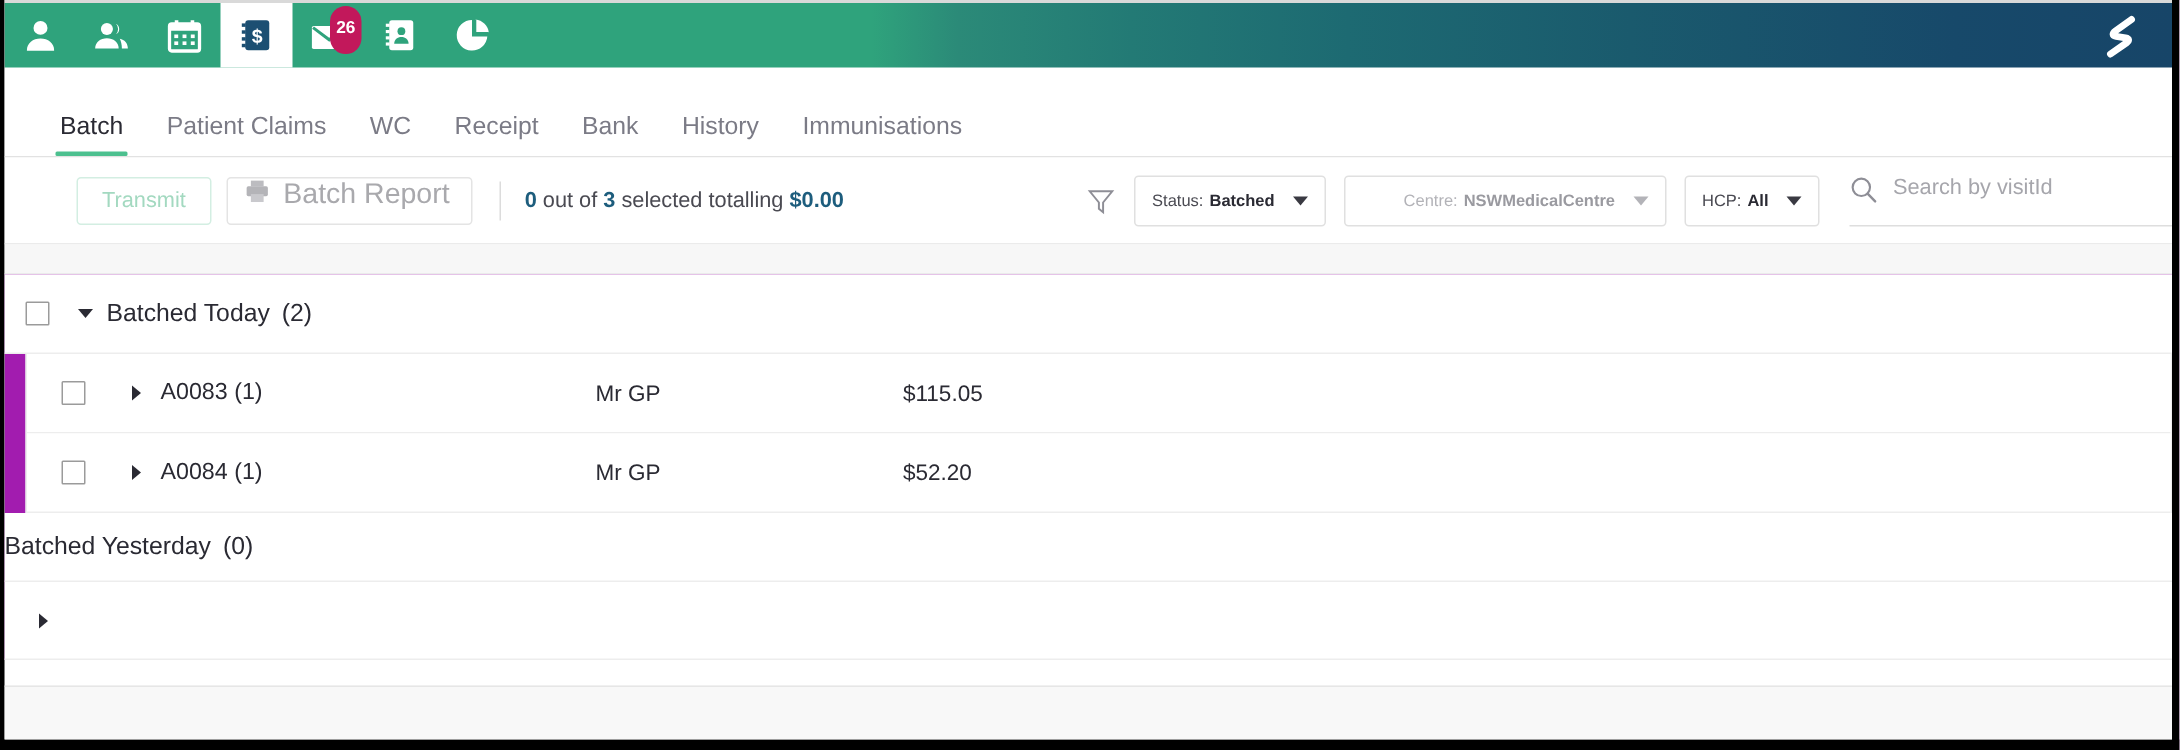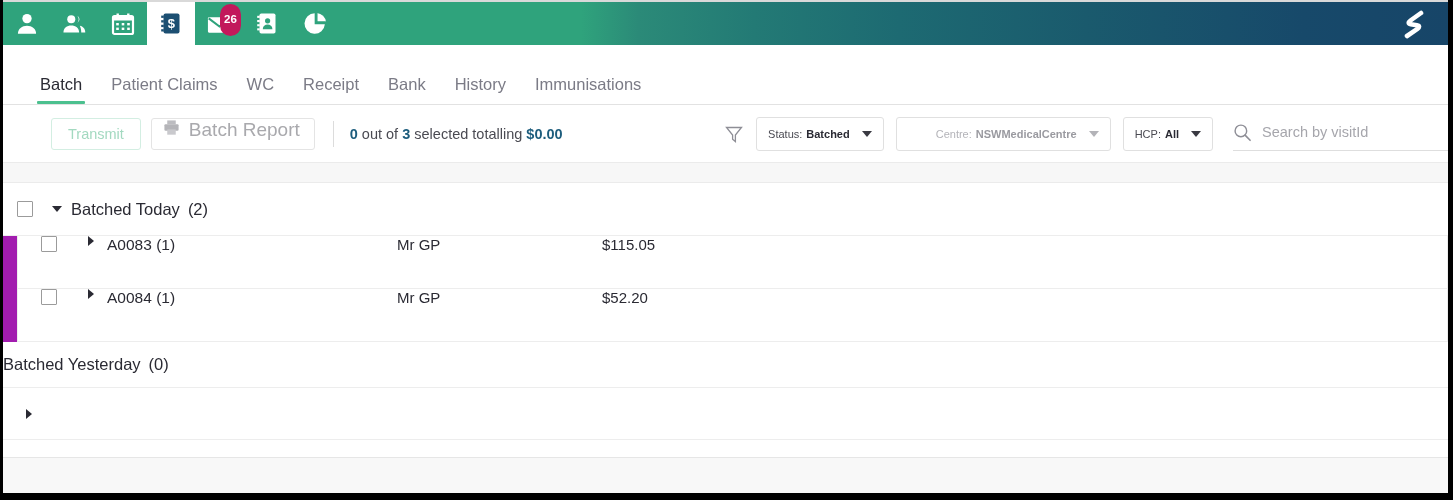--- a/index.html
+++ b/index.html
@@ -216,21 +216,21 @@
     border-left: 5px solid transparent;
     border-right: 5px solid transparent;
     border-top: 6px solid #3a3a42;
   }
   .pill.disabled { color: #b3b3b8; cursor: default; padding-left: 39px; }
   .pill.disabled .pill-val { color: #9a9aa0; }
   .pill.disabled .caret { border-top-color: #b3b3b8; }
 
   .search-wrap {
     display: flex;
-    align-items: center;
+    align-items: flex-start;
     gap: 10px;
     border-bottom: 1px solid #dedede;
     height: 34px;
     padding-bottom: 2px;
     min-width: 215px;
     margin-left: 8px;
   }
   .search-input {
     border: 0;
     outline: 0;
@@ -321,21 +321,21 @@
   .rows-wrap {
     margin-left: 14px;
     border-left: 1px solid #ededed;
     border-right: 1px solid #ededed;
     background: #ffffff;
   }
 
   .row {
     height: 53px;
     display: flex;
-    align-items: flex-start;
+    align-items: center;
     border-bottom: 1px solid #ededed;
     background: #ffffff;
     cursor: pointer;
   }
   .row:last-child { border-bottom: 1px solid #ededed; }
 
   .row .c-chk { width: 62px; display: flex; justify-content: center; }
   .row .c-tri { width: 22px; display: flex; justify-content: center; }
   .row .c-id {
     font-size: 15.5px; color: #2a2a33; white-space: nowrap;

